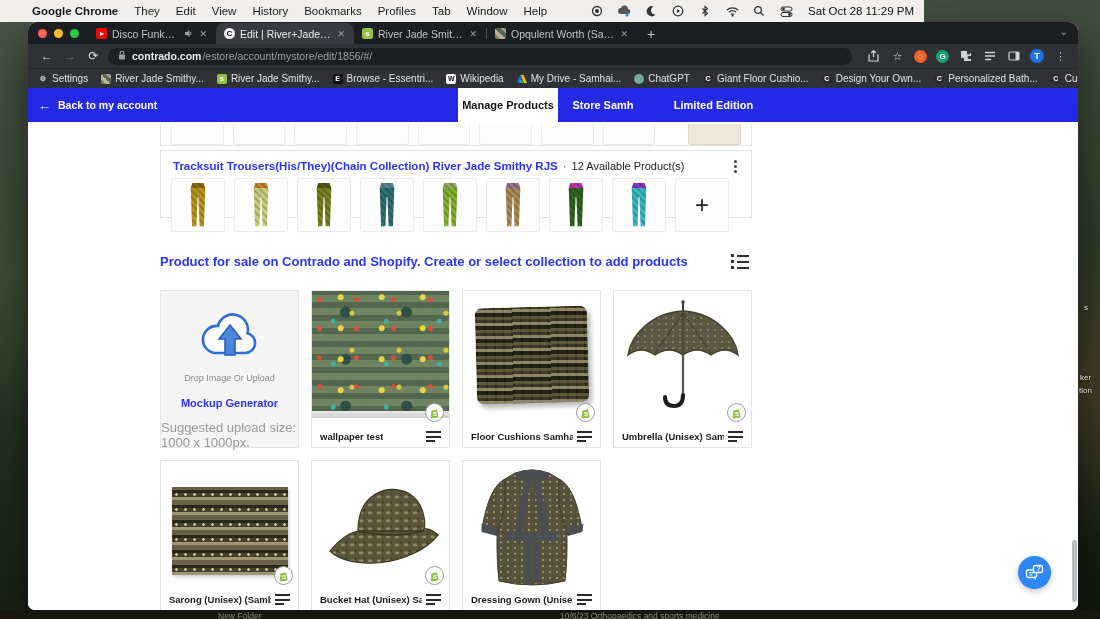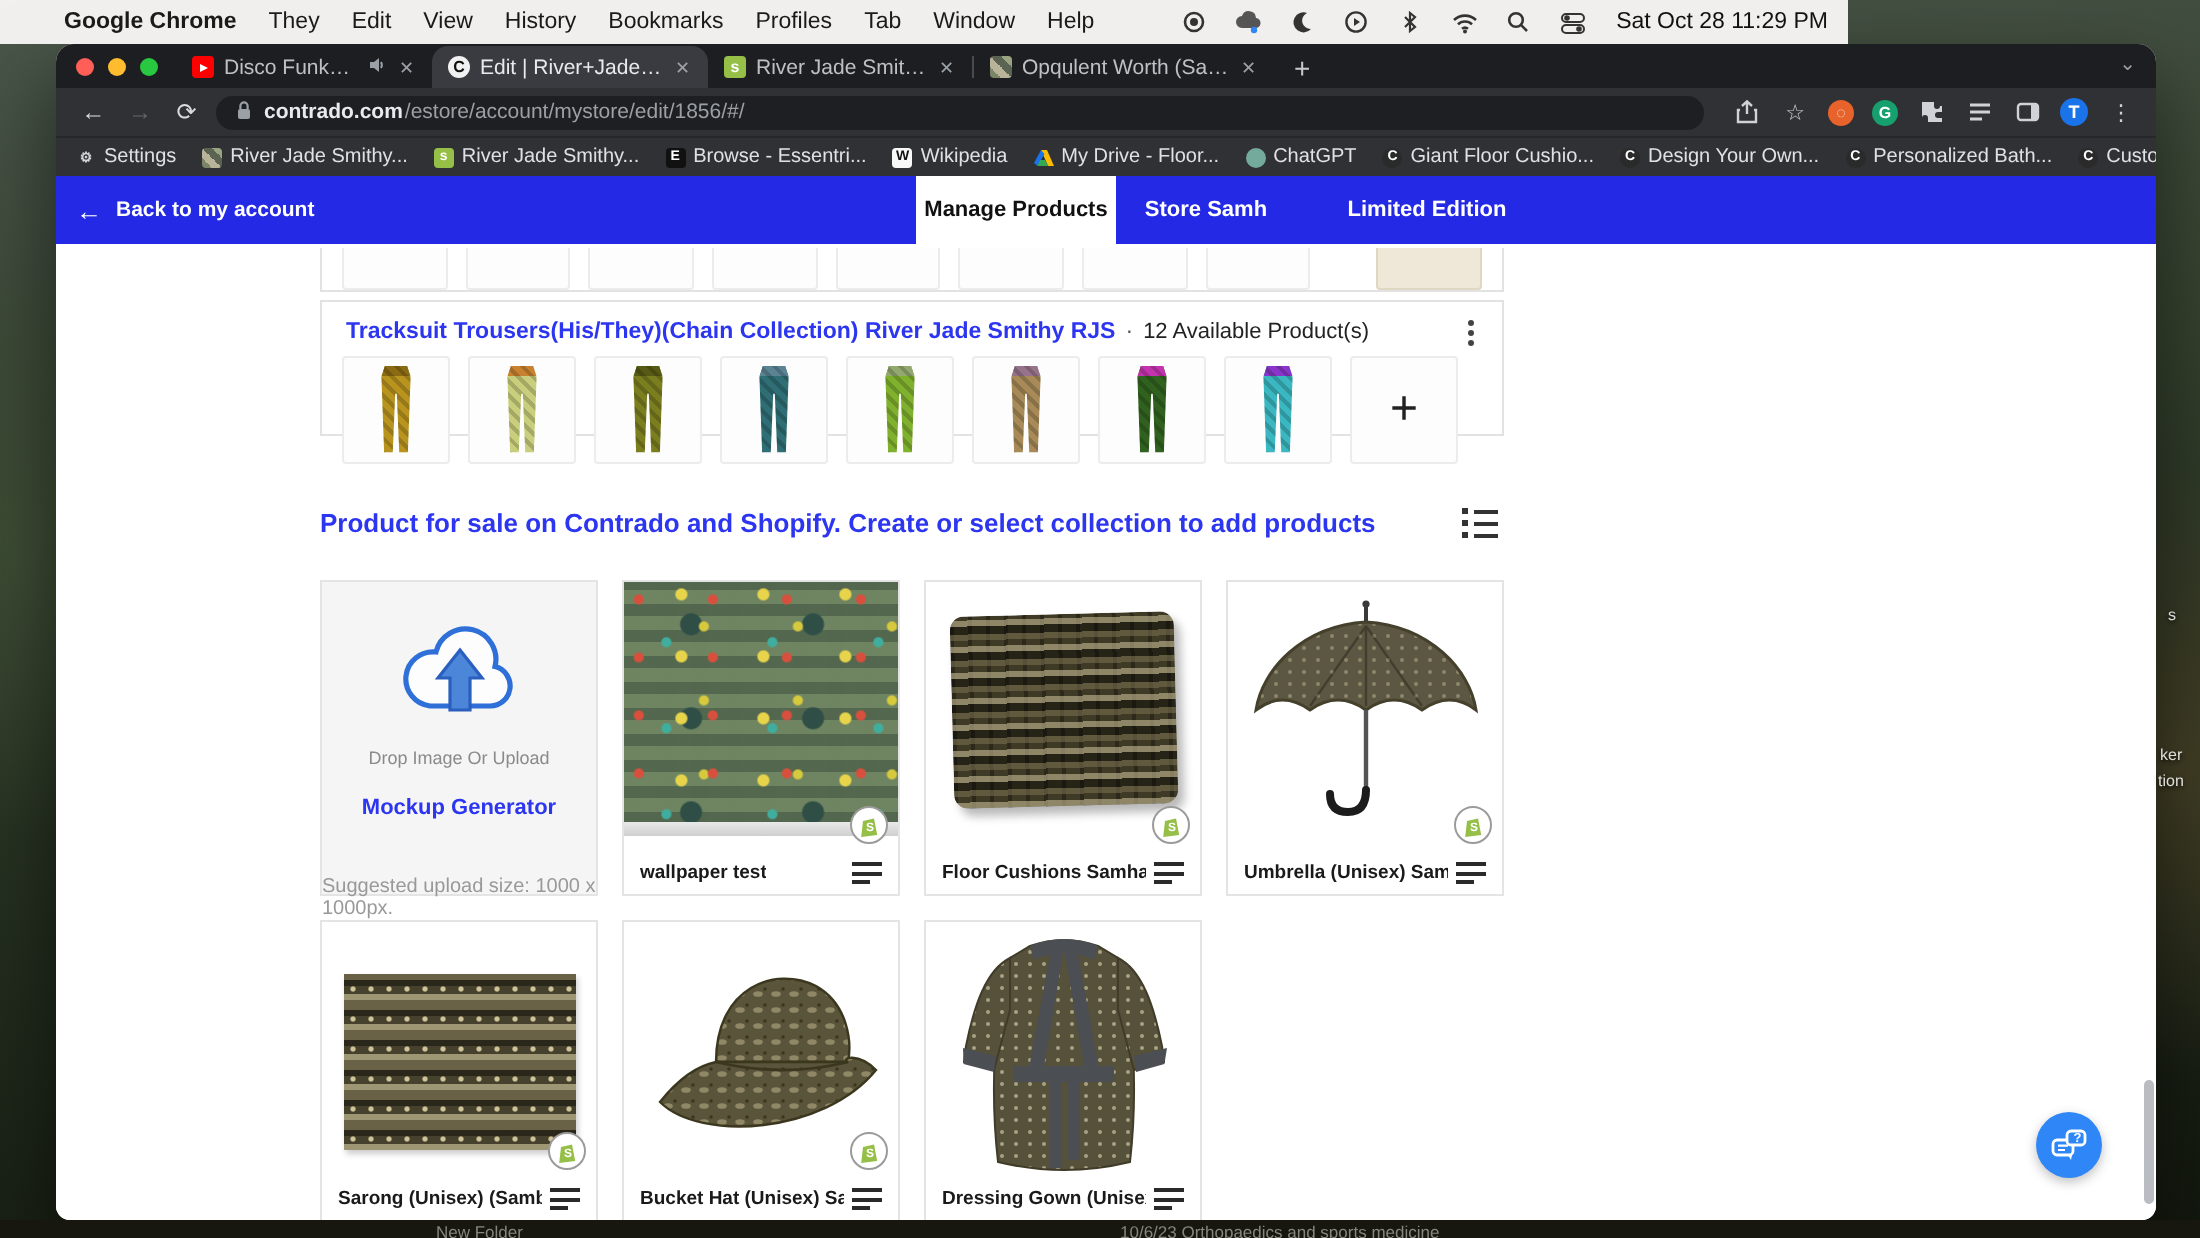--- a/index.html
+++ b/index.html
@@ -100,21 +100,21 @@
   .burger { width:15px; display:flex; flex-direction:column; gap:2.5px; flex:0 0 15px; margin-left:4px; }
   .burger i { height:2px; background:#2a2a2a; }
   .burger i:last-child { width:9px; }
   .badge { position:absolute; right:5px; bottom:4px; width:19px; height:19px; border-radius:50%;
     background:#fff; border:1.5px solid #9b9b9b; display:flex; align-items:center; justify-content:center; }
   
   .upload { background:#f5f5f5; }
   .upload-inner { height:100%; display:flex; flex-direction:column; align-items:center; padding-top:18px; }
   .droptext { font-size:9px; color:#8a8a8a; margin-top:8px; }
   .mocktitle { font-size:11px; font-weight:bold; margin-top:14px; }
-  .hint { font-size:10px; color:#999; margin-top:28px; }
+  .hint { font-size:13px; color:#999; margin-top:11px; }
   
   .wallpaper { position:absolute; inset:0 0 14px 0; background-color:#6f8561;
     background-image:
       radial-gradient(circle at 20% 30%, #d94f3d 2px, transparent 3px),
       radial-gradient(circle at 70% 20%, #e8d44a 2.5px, transparent 3.5px),
       radial-gradient(circle at 40% 70%, #3fae9e 2px, transparent 3px),
       radial-gradient(circle at 85% 60%, #d6c93e 2px, transparent 3px),
       radial-gradient(circle at 55% 45%, #2f4f46 5px, transparent 6px),
       repeating-linear-gradient(0deg, rgba(40,60,50,.4) 0 6px, transparent 6px 13px),
       repeating-linear-gradient(90deg, rgba(110,130,95,.45) 0 8px, transparent 8px 17px);
@@ -316,21 +316,21 @@
           <span>Wikipedia</span>
         </span>
       <span class="bm">
           <span class="fav">
             <svg width="10" height="9">
               <path d="M3.5 1 h3 L10 9 H7z" fill="#fbbc04"></path>
               <path d="M3.5 1 L0 7.5 L1.8 9 L5.2 3z" fill="#1a73e8"></path>
               <path d="M1.8 9 H7 L5.5 6 H3z" fill="#34a853"></path>
             </svg>
           </span>
-          <span>My Drive - Floor...</span>
+          <span>My Drive - Samhai...</span>
         </span>
       <span class="bm">
           <span class="fav" style="background:#74aa9c;border-radius:50%"></span>
           <span>ChatGPT</span>
         </span>
       <span class="bm">
           <span class="fav fav-c" style="background:#2a2a2a;color:#fff;border-radius:50%">C</span>
           <span>Giant Floor Cushio...</span>
         </span>
       <span class="bm">

